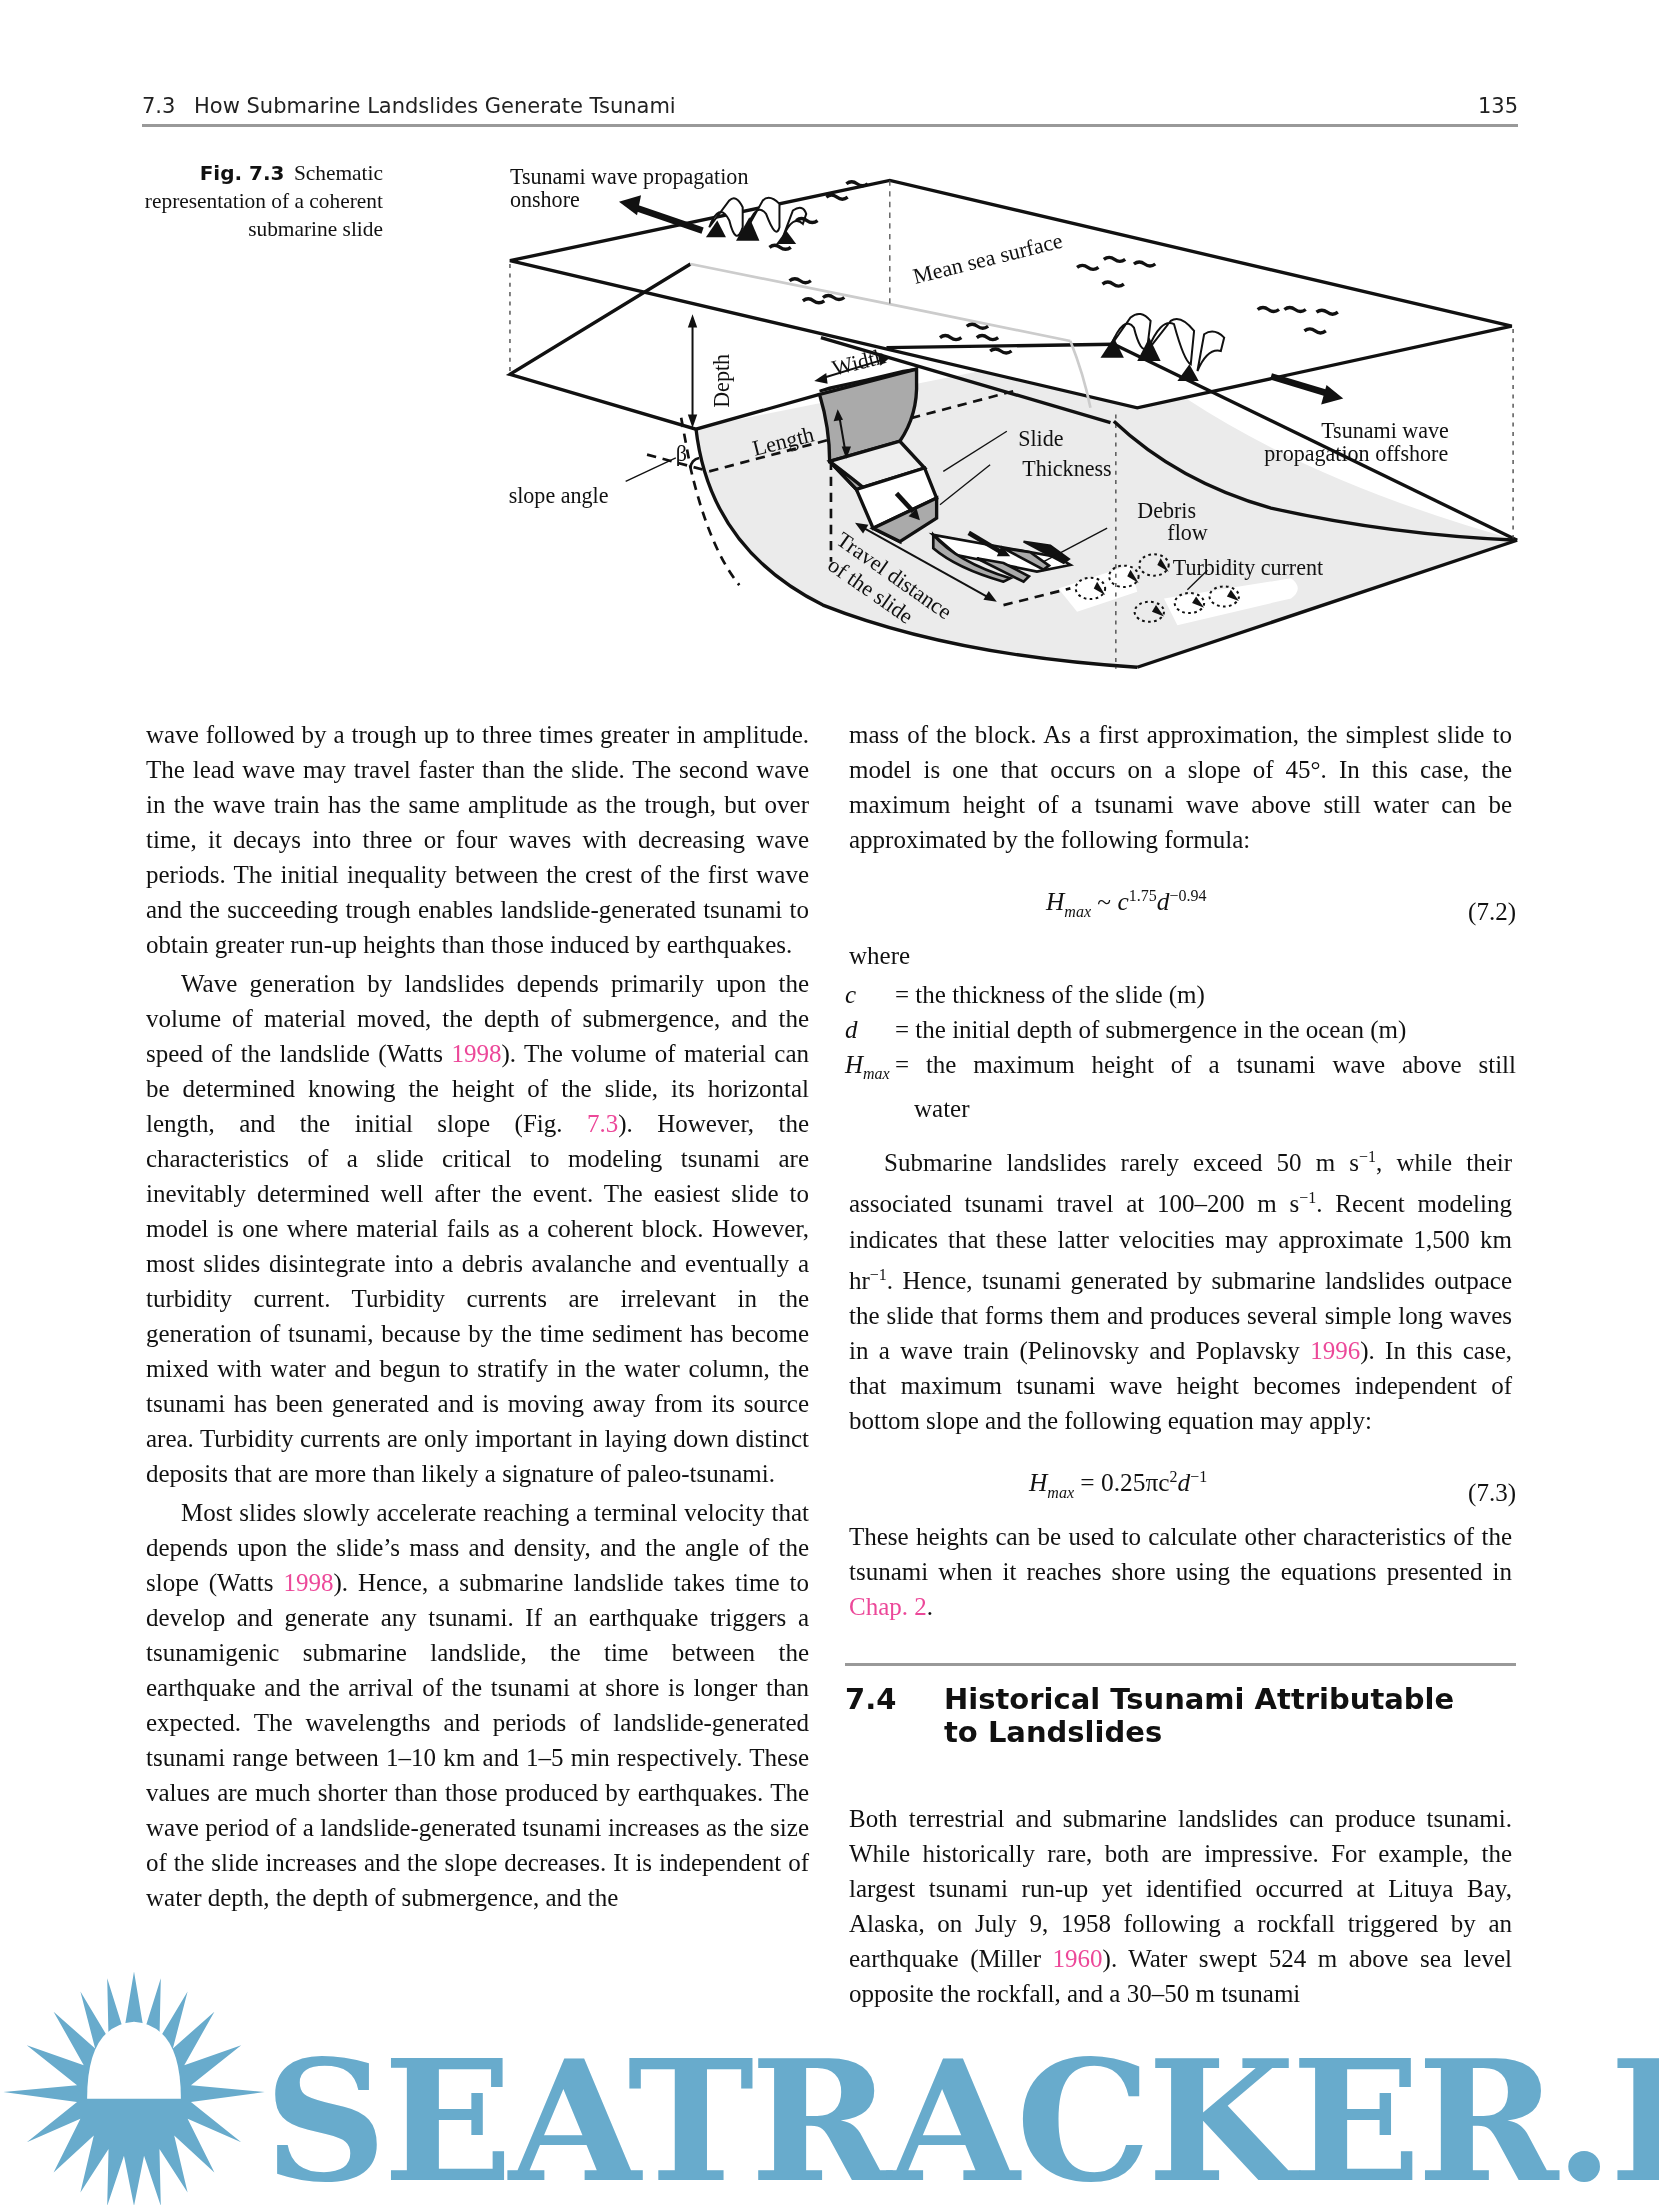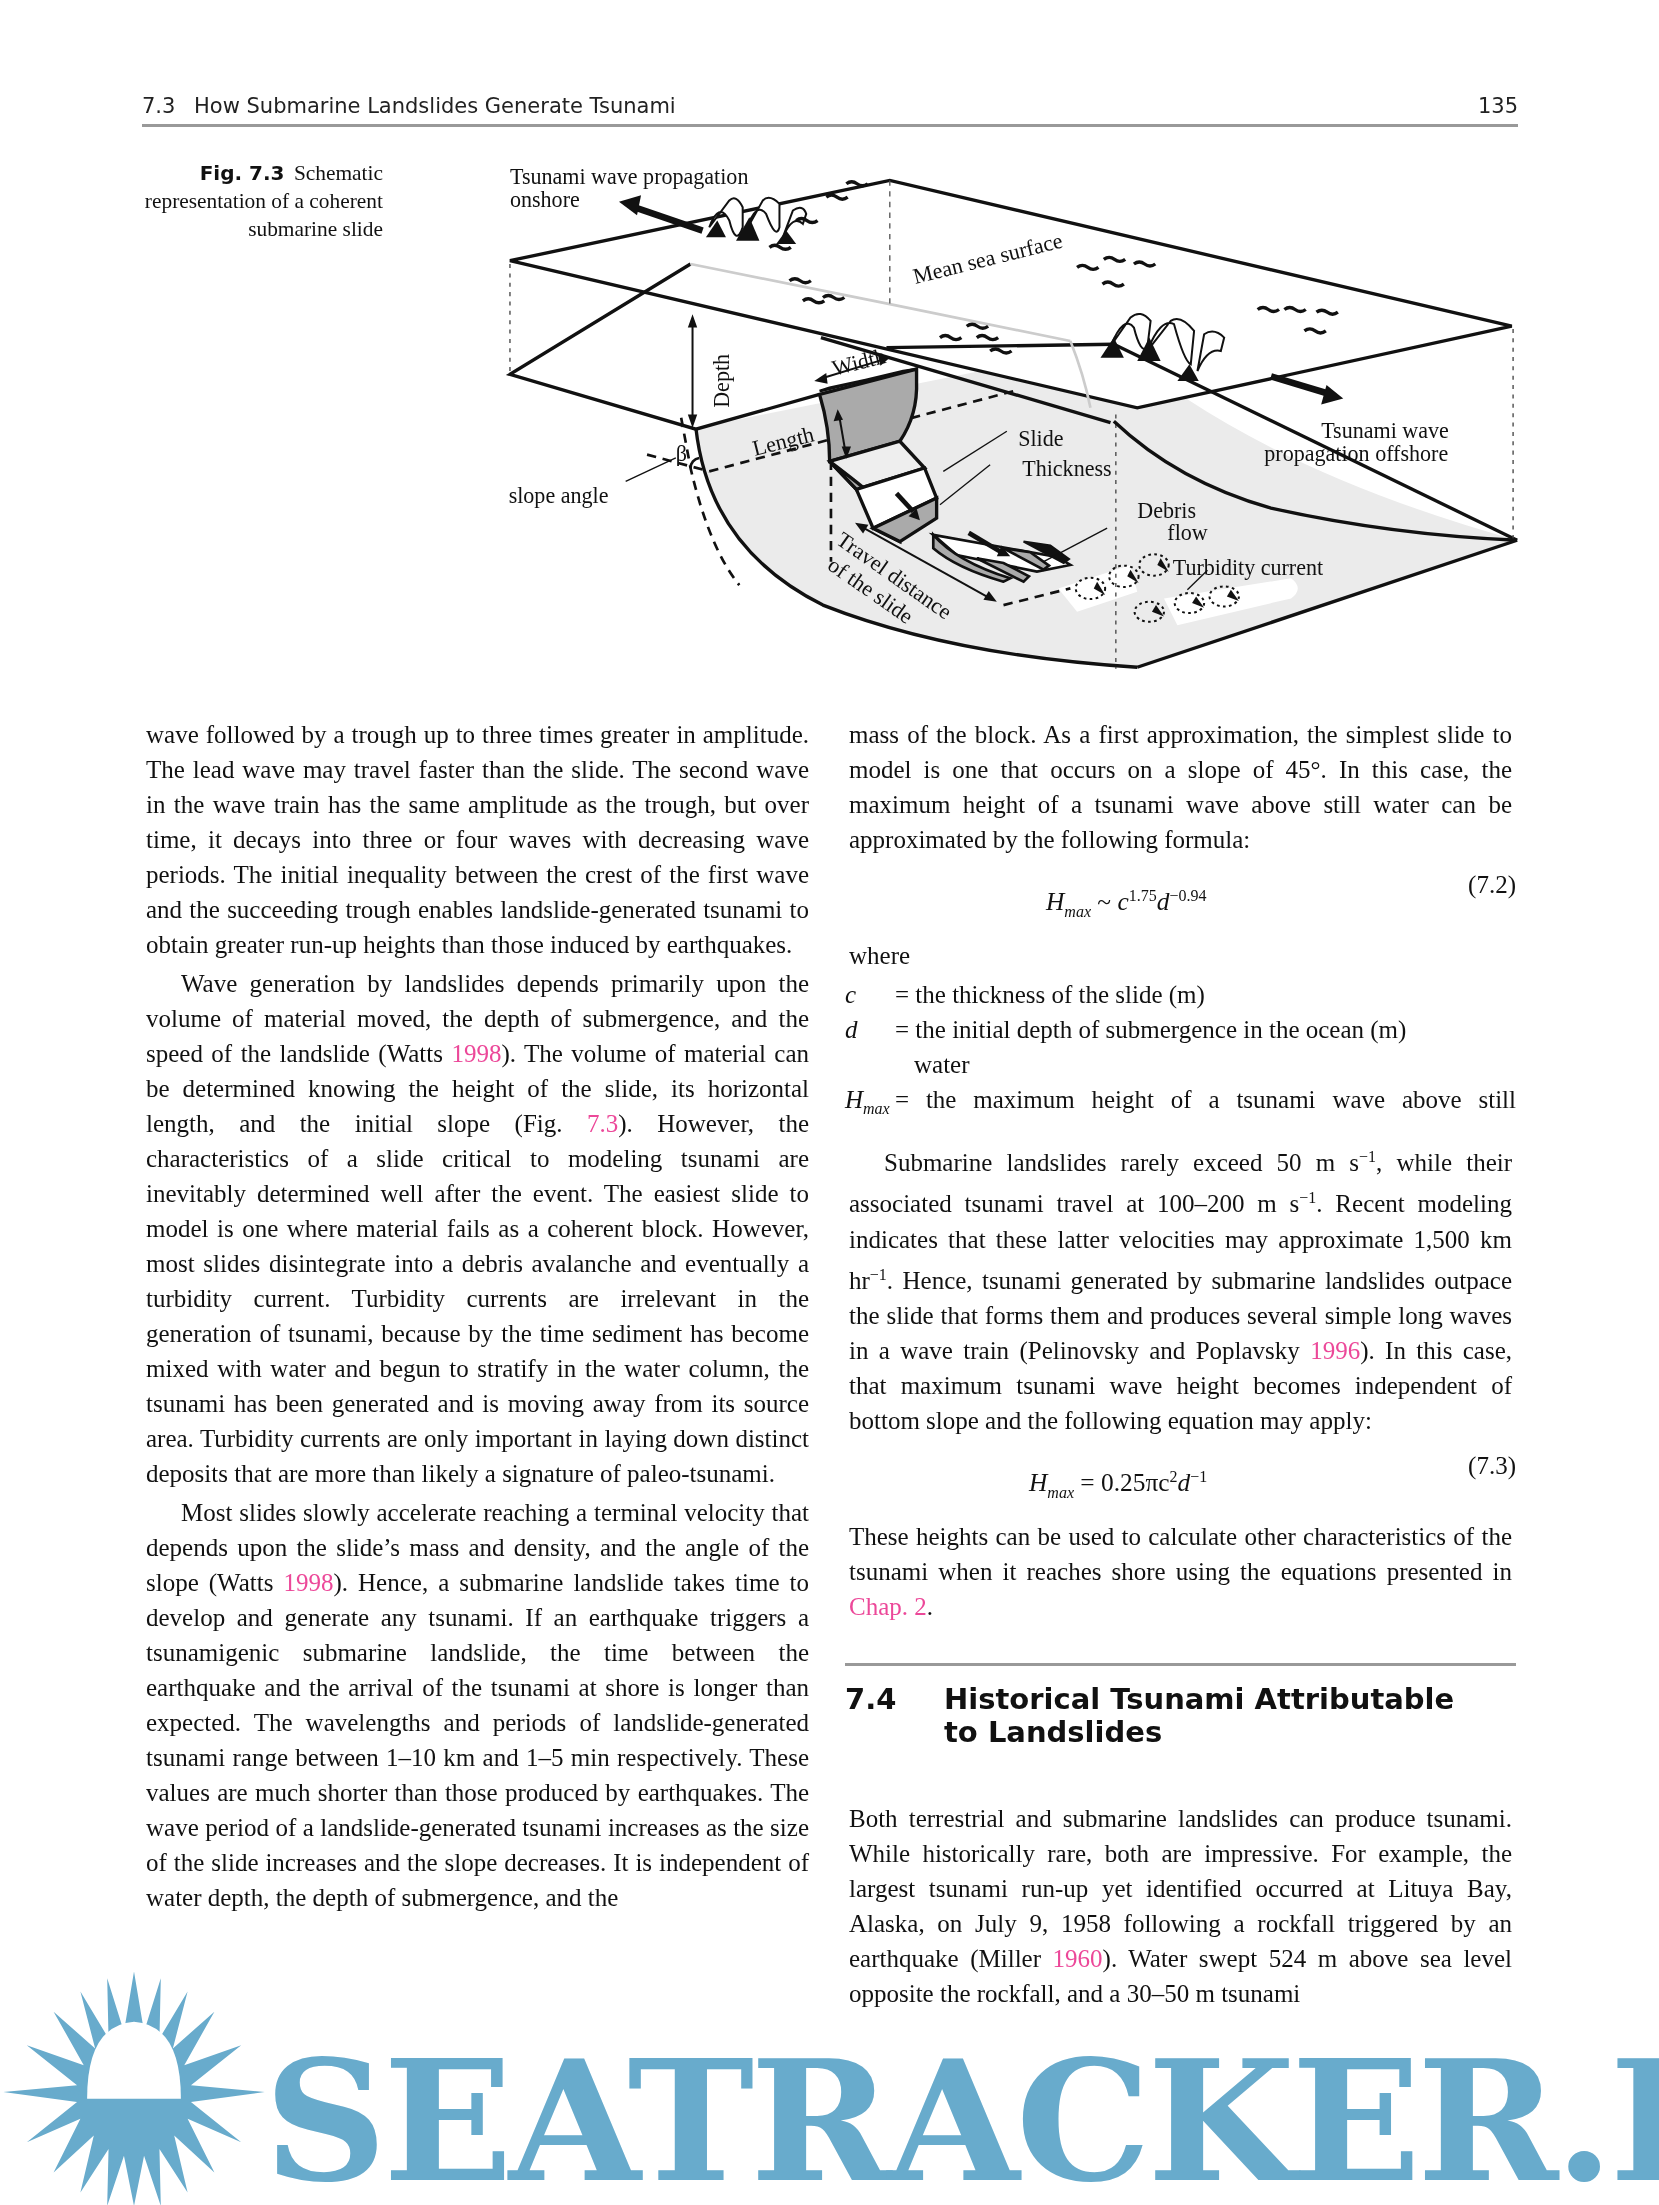--- a/index.html
+++ b/index.html
@@ -19,21 +19,21 @@
 
   .col { position:absolute; width:671px; font-size:25px; line-height:35px; text-align:justify; }
   .col p { margin:4px; }
   .col p.ind { text-indent:35px; }
   .left { left:142px; top:713px; }
   .right { left:845px; top:713px; }
   .link { color:#ec4899; }
   .eq { position:relative; height:70px; margin:2.7px 0 6.7px 0; }
   .eq .body { position:absolute; left:201px; top:17.4px; font-style:italic; font-size:25.4px; }
   .eq .body sub, .eq .body sup { font-size:16px; }
-  .eq .num { position:absolute; right:0; top:6px; font-style:normal; }
+  .eq .num { position:absolute; right:0; top:33px; font-style:normal; }
   .defs { margin:0; }
   .defs .row { display:flex; }
   .defs .sym { width:50px; font-style:italic; }
   .defs .sym sub { font-size:16px; }
   .defs .txt { flex:1; text-align:left; }
   .sec-rule { height:3.3px; background:#999; margin:39px 0 17.4px 0; }
   .sec-head { font-family:"DejaVu Sans", sans-serif; font-weight:bold; font-size:29px; line-height:33px; display:flex; }
   .sec-head .num { width:99px; }
   .sec-head .ttl { flex:1; }
   .gap { height:48px; }
@@ -235,26 +235,26 @@
   <div class="defs">
     <div class="row">
         <span class="sym">c</span>
         <span class="txt">= the thickness of the slide (m)</span>
       </div>
     <div class="row">
         <span class="sym">d</span>
         <span class="txt">= the initial depth of submergence in the ocean (m)</span>
       </div>
     <div class="row">
+        <span class="sym"><span>H</span><sub>max</sub></span>
+        <span class="txt" style="text-align:justify;text-align-last:justify">= the maximum height of a tsunami wave above still</span>
+      </div>
+    <div class="row">
         <span class="sym"></span>
         <span class="txt" style="padding-left:19px">water</span>
-      </div>
-    <div class="row">
-        <span class="sym"><span>H</span><sub>max</sub></span>
-        <span class="txt" style="text-align:justify;text-align-last:justify">= the maximum height of a tsunami wave above still</span>
       </div>
   </div>
   <p class="ind" style="margin-top:13.4px"><span>Submarine landslides rarely exceed 50 m s</span><sup style="font-size:16px">−1</sup><span>, while their associated tsunami travel at 100–200 m s</span><sup style="font-size:16px">−1</sup><span>. Recent modeling indicates that these latter velocities may approximate 1,500 km hr</span><sup style="font-size:16px">−1</sup><span>. Hence, tsunami generated by submarine landslides outpace the slide that forms them and produces several simple long waves in a wave train (Pelinovsky and Poplavsky </span><span class="link">1996</span><span>). In this case, that maximum tsunami wave height becomes independent of bottom slope and the following equation may apply:</span></p>
   <div class="eq">
     <span class="body" style="left:184px"><span>H</span><sub>max</sub><span style="font-style:normal"> = 0.25πc</span><sup style="font-style:normal">2</sup><span>d</span><sup style="font-style:normal">−1</sup></span>
     <span class="num">(7.3)</span>
   </div>
   <p><span>These heights can be used to calculate other characteristics of the tsunami when it reaches shore using the equations presented in </span><span class="link">Chap. 2</span><span>.</span></p>
   <div class="sec-rule"></div>
   <div class="sec-head">

